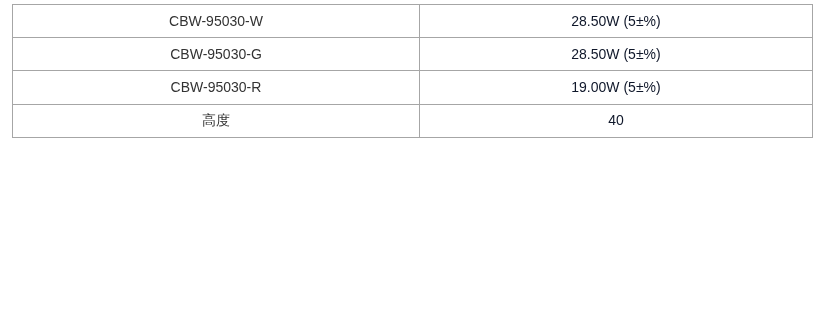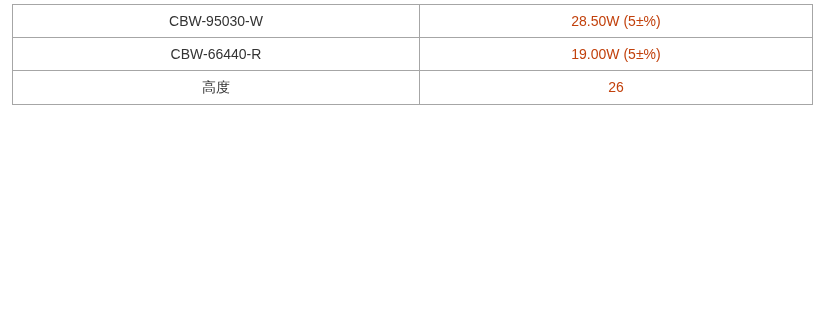--- a/index.html
+++ b/index.html
@@ -44,40 +44,44 @@
     padding: 0 6px;
     font-weight: 400;
     white-space: nowrap;
     overflow: hidden;
     text-overflow: ellipsis;
   }
   .spec-table td.cell-label {
     color: #333333;
   }
   .spec-table td.cell-value {
-    color: #c2410c;
+    color: #0f172a;
   }
 </style>
 </head>
 <body>
 
 <div class="page">
   <table class="spec-table">
     <colgroup>
       <col class="col-label">
       <col class="col-value">
     </colgroup>
     <tbody>
       <tr>
         <td class="cell-label">CBW-95030-W</td>
         <td class="cell-value">28.50W (5±%)</td>
       </tr>
       <tr>
-        <td class="cell-label">CBW-66440-R</td>
+        <td class="cell-label">CBW-95030-G</td>
+        <td class="cell-value">28.50W (5±%)</td>
+      </tr>
+      <tr>
+        <td class="cell-label">CBW-95030-R</td>
         <td class="cell-value">19.00W (5±%)</td>
       </tr>
       <tr>
         <td class="cell-label">高度</td>
-        <td class="cell-value">26</td>
+        <td class="cell-value">40</td>
       </tr>
     </tbody>
   </table>
 </div>
 
 </body></html>

